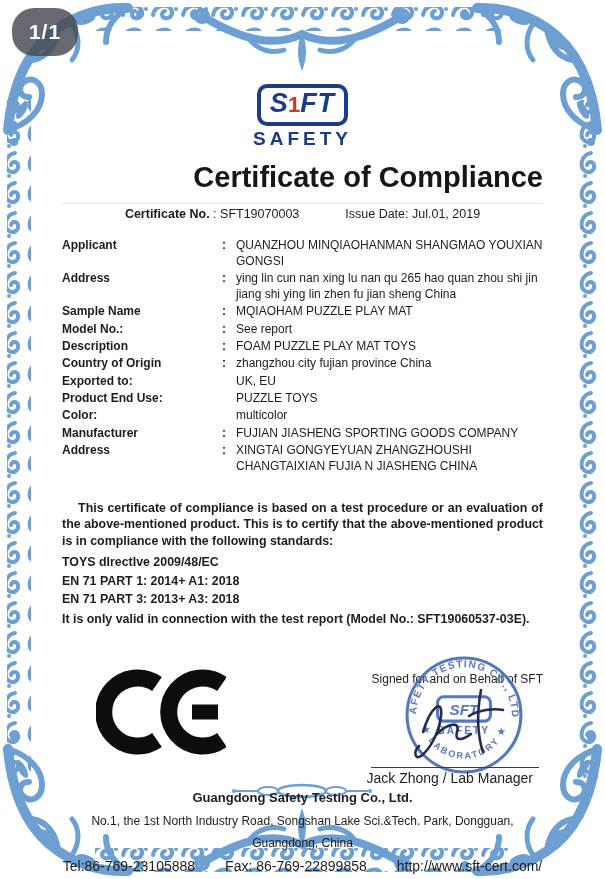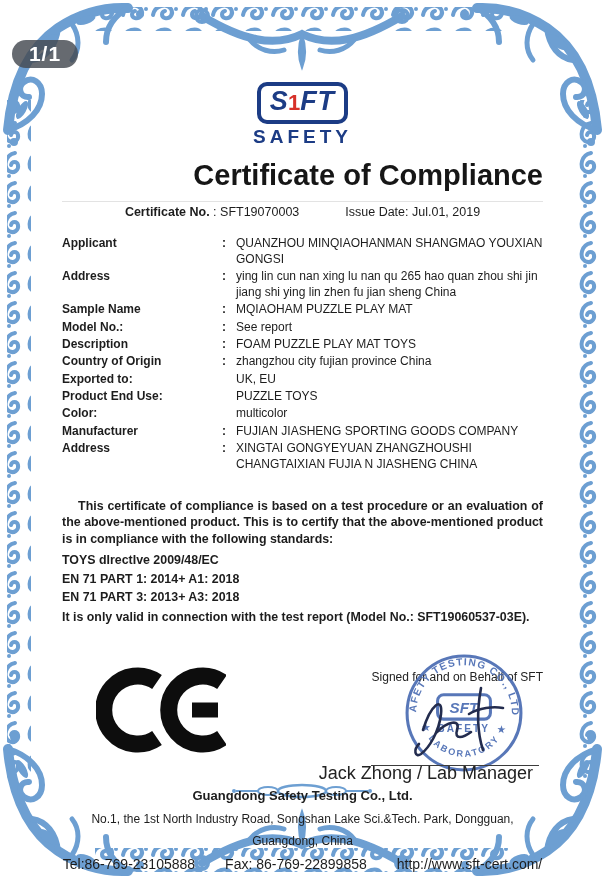--- a/index.html
+++ b/index.html
@@ -3,25 +3,25 @@
 <meta charset="utf-8">
 <style>
   html,body{margin:0;padding:0;background:#888;}
   .page{
     position:relative;width:605px;height:879px;background:#fff;
     font-family:"Liberation Sans","DejaVu Sans",sans-serif;color:#1d1d1d;
     overflow:hidden;margin:0 auto;
   }
   .border-svg{position:absolute;inset:0;width:605px;height:879px;pointer-events:none;}
   .page-badge{
-    position:absolute;top:8px;left:12px;width:66px;height:28px;border-radius:22px;
+    position:absolute;top:8px;left:12px;width:66px;height:48px;border-radius:22px;
     background:rgba(68,73,80,.82);color:#fff;font-weight:bold;font-size:21px;
-    display:flex;align-items:center;justify-content:center;z-index:5;letter-spacing:1px;margin-top:32px;
+    display:flex;align-items:center;justify-content:center;z-index:5;letter-spacing:1px;
   }
-  .content{position:absolute;inset:0;padding:4px 62px;box-sizing:border-box;margin-top:8px;}
+  .content{position:absolute;inset:0;padding:14px 62px;box-sizing:border-box;}
   
   .logo-wrap{margin-top:70px;text-align:center;}
   .logo-box{
     display:inline-block;border:4px solid #1c3c85;border-radius:10px;
     padding:0 9px 2px;line-height:30px;font-weight:bold;font-style:italic;
     font-size:27px;color:#1c3c85;letter-spacing:1px;
   }
   .logo-box .one{color:#d7312a;font-size:22px;font-style:normal;margin:0 -1px;}
   .logo-sub{font-weight:bold;color:#1c3c85;font-size:19px;letter-spacing:4px;margin-top:2px;}
   
@@ -41,21 +41,21 @@
   .standards div{margin-top:4.5px;}
   .validity{margin-top:6px;font-size:12.4px;font-weight:bold;}
   
   .sign-row{margin-top:42px;display:flex;align-items:flex-start;}
   .ce-wrap{margin-left:34px;}
   .sign-block{margin-left:auto;position:relative;width:230px;height:118px;}
   .signed-for{font-size:12px;color:#222;position:absolute;top:4px;right:0;white-space:nowrap;}
   .stamp-wrap{position:absolute;top:-14px;right:18px;width:122px;height:122px;opacity:.92;}
   .sig-scribble{position:absolute;top:8px;right:8px;width:150px;height:86px;}
   .sig-line{position:absolute;bottom:18px;right:4px;width:168px;border-top:1.5px solid #3c3c3c;}
-  .sig-name{position:absolute;bottom:0;right:10px;font-size:18px;color:#222;white-space:nowrap;}
+  .sig-name{position:absolute;bottom:0;right:10px;font-size:14px;color:#222;white-space:nowrap;}
   
   .footer{margin-top:4px;text-align:center;}
   .f-company{font-size:13px;font-weight:bold;}
   .f-address{font-size:12px;margin-top:6px;line-height:1.8;padding:0 8px;}
   .f-contacts{font-size:14px;margin-top:4px;display:flex;justify-content:center;gap:30px;}
 </style>
 </head>
 <body>
 
 <div class="page">

